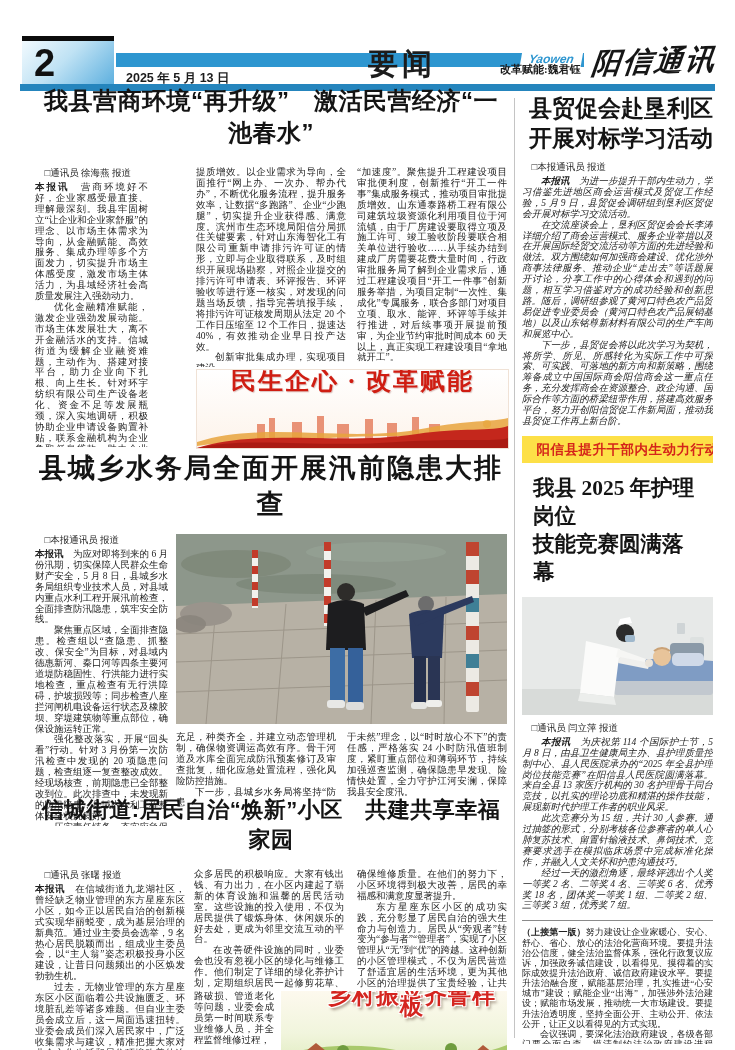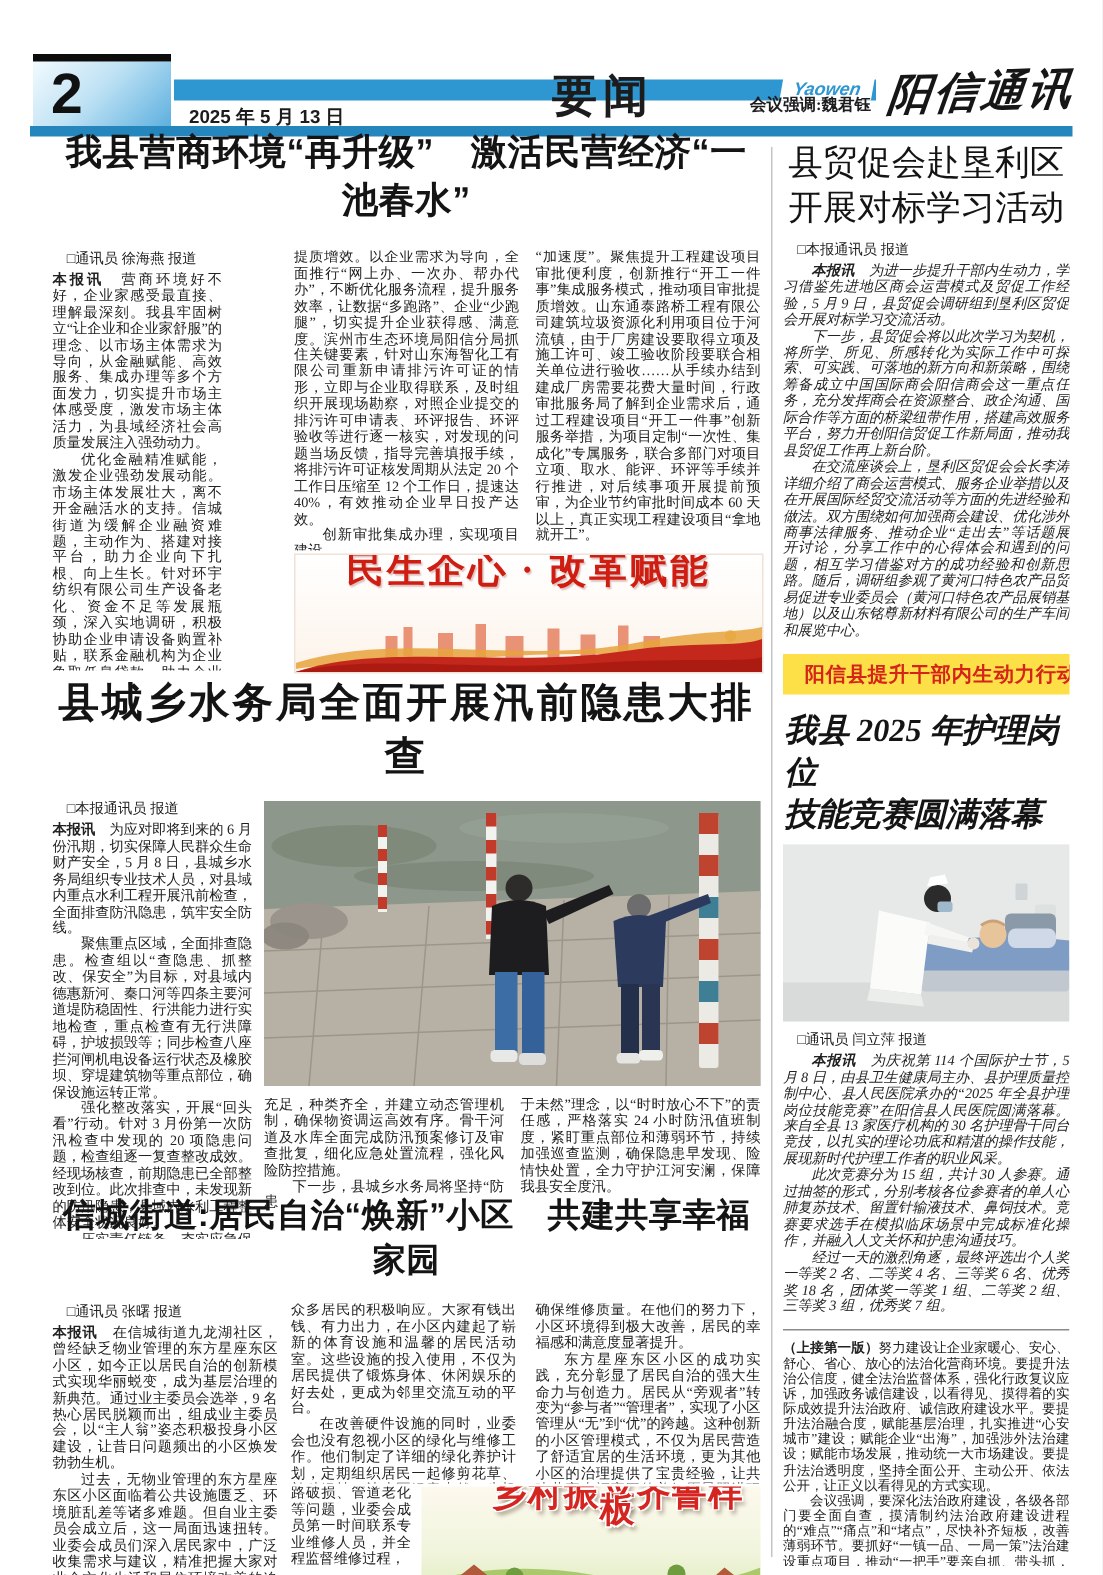--- a/index.html
+++ b/index.html
@@ -70,22 +70,22 @@
   .a3-narrow{width:80px;height:94px;overflow:hidden;}
   
   .banner-rural{position:relative;width:226px;height:94px;overflow:hidden;
            background:linear-gradient(#fdf9ee 0%,#f1f5dd 45%,#d5e6ac 100%);}
   .banner-rural .txt{position:relative;z-index:3;text-align:center;
            font-size:23px;font-weight:bold;letter-spacing:1px;color:#d42520;
            text-shadow:-1px -1px 0 #fff,1px -1px 0 #fff,-1px 1px 0 #fff,1px 1px 0 #fff,2px 3px 3px rgba(60,30,10,.45);padding-left:36px;}
   .banner-rural svg{position:absolute;left:0;bottom:0;z-index:2;}
   
   .rightcol{position:absolute;left:522px;top:94px;width:191px;height:950px;overflow:hidden;}
-  .r-head{font-weight:normal;font-size:23px;line-height:30px;text-align:center;color:#141414;margin:0;}
-  .r-head2{font-weight:bold;font-size:21.5px;line-height:28px;text-align:left;color:#141414;margin:1px;font-style:italic;}
+  .r-head{font-weight:bold;font-size:23px;line-height:30px;text-align:right;color:#141414;margin:0;}
+  .r-head2{font-weight:bold;font-size:21.5px;line-height:28px;text-align:left;color:#141414;margin:11px;}
   .r-byline{font-size:9.5px;line-height:14px;text-indent:1em;margin:6px 0 2px 0;}
   .r-body{font-size:9.5px;line-height:10.9px;text-align:justify;color:#222;}
   .r-body p{margin:0;text-indent:2em;font-style:italic;}
   .banner-cadre{margin:9px 0 10px 0;width:211px;height:27px;background:#fde047;
            color:#d5251a;font-weight:bold;font-size:13.5px;line-height:27px;text-align:center;
            font-family:"Liberation Sans","DejaVu Sans",sans-serif;letter-spacing:0.5px;}
   .photo-nurse{width:191px;height:118px;display:block;margin-top:6px;background:#e7e9e8;}
   .r-divider{border:none;border-top:1px solid #8a8a8a;margin:9px 0 6px 0;}
   .cont{font-size:9px;line-height:10.15px;text-align:justify;color:#222;}
   .cont p{margin:0;text-indent:2em;}
@@ -98,21 +98,21 @@
 
   <div>
     <div class="pn-box">
       <div class="num">2</div>
     </div>
     <div class="blue-bar">
       <span class="pinyin-chip">Yaowen</span>
     </div>
     <div class="issue-date">2025 年 5 月 13 日</div>
     <div class="section-title">要闻</div>
-    <div class="editor">会议强调:魏君钰</div>
+    <div class="editor">改革赋能:魏君钰</div>
     <div class="masthead">阳信通讯</div>
     <div class="header-rule"></div>
   </div>
 
   <div class="vdiv"></div>
 
   <div class="art1">
     <div class="a1-head">我县营商环境“再升级”　激活民营经济“一池春水”</div>
     <div class="a1-cols art-body">
       <div class="a1-col">
@@ -296,22 +296,22 @@
   <div class="rightcol">
 
     <div>
       <div class="r-head">
         <div>县贸促会赴垦利区</div>
         <div>开展对标学习活动</div>
       </div>
       <div class="r-byline">□本报通讯员 报道</div>
       <div class="r-body">
         <p class="noind"><span class="lead">本报讯　</span><span>为进一步提升干部内生动力，学习借鉴先进地区商会运营模式及贸促工作经验，5 月 9 日，县贸促会调研组到垦利区贸促会开展对标学习交流活动。</span></p>
+        <p>在交流座谈会上，垦利区贸促会会长李涛详细介绍了商会运营模式、服务企业举措以及在开展国际经贸交流活动等方面的先进经验和做法。双方围绕如何加强商会建设、优化涉外商事法律服务、推动企业“走出去”等话题展开讨论，分享工作中的心得体会和遇到的问题，相互学习借鉴对方的成功经验和创新思路。随后，调研组参观了黄河口特色农产品贸易促进专业委员会（黄河口特色农产品展销基地）以及山东铭尊新材料有限公司的生产车间和展览中心。</p>
         <p>下一步，县贸促会将以此次学习为契机，将所学、所见、所感转化为实际工作中可探索、可实践、可落地的新方向和新策略，围绕筹备成立中国国际商会阳信商会这一重点任务，充分发挥商会在资源整合、政企沟通、国际合作等方面的桥梁纽带作用，搭建高效服务平台，努力开创阳信贸促工作新局面，推动我县贸促工作再上新台阶。</p>
-        <p>在交流座谈会上，垦利区贸促会会长李涛详细介绍了商会运营模式、服务企业举措以及在开展国际经贸交流活动等方面的先进经验和做法。双方围绕如何加强商会建设、优化涉外商事法律服务、推动企业“走出去”等话题展开讨论，分享工作中的心得体会和遇到的问题，相互学习借鉴对方的成功经验和创新思路。随后，调研组参观了黄河口特色农产品贸易促进专业委员会（黄河口特色农产品展销基地）以及山东铭尊新材料有限公司的生产车间和展览中心。</p>
       </div>
     </div>
 
     <div class="banner-cadre">阳信县提升干部内生动力行动</div>
 
     <div>
       <div class="r-head2">
         <div>我县 2025 年护理岗位</div>
         <div>技能竞赛圆满落幕</div>
       </div>

